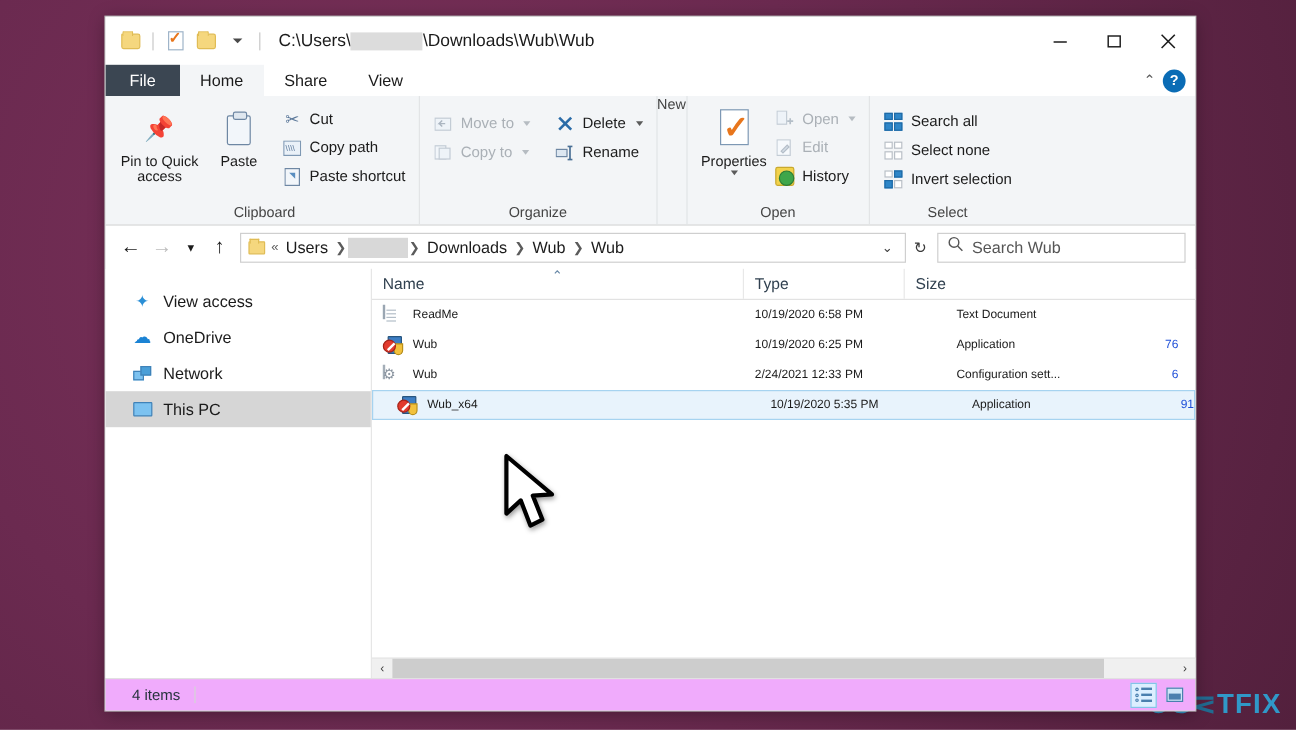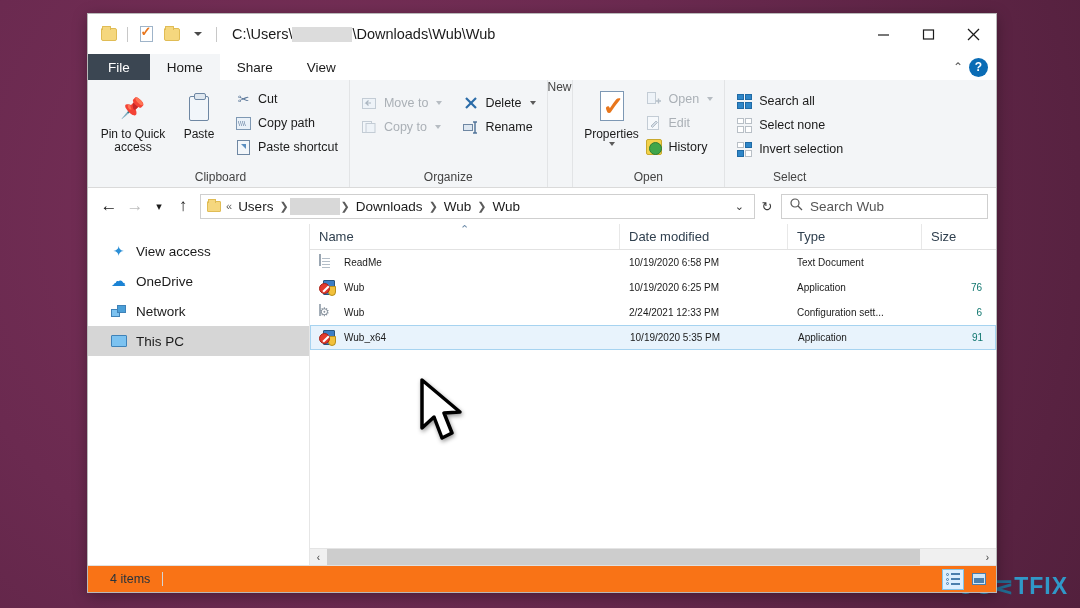--- a/index.html
+++ b/index.html
@@ -209,22 +209,22 @@
     color:#6a8aa8; font-size:11px;
   }
 
   .rows { flex:1; position:relative; }
   .row { height:25px; display:flex; align-items:center; font-size:10px; color:#1b1b1b; }
   .row.selected { background:#e8f3fc; border:1px solid #a6d3f0; }
   .cell { padding-left:9px; display:flex; align-items:center; gap:8px; overflow:hidden; white-space:nowrap; }
   .cell.name { width:310px; }
   .cell.date { width:168px; }
   .cell.type { width:134px; }
-  .cell.size { width:60px; justify-content:flex-end; padding-right:0; color:#0f766e; }
-  .row.selected .cell.name { padding-left:8px; }
+  .cell.size { width:60px; justify-content:flex-end; padding-right:0; color:#1d4ed8; }
+  .row.selected .cell.name { padding-left:8px;margin-left:12px; }
 
   
   .fi { width:17px;height:18px;flex:0 0 17px;position:relative;}
   .fi-txt { width:14px;height:17px;background:#fff;border:1px solid #9aa6b2; }
   .fi-txt:after{
     content:""; position:absolute; left:3px; top:4px; width:8px; height:1px;
     background:#b4bec8; box-shadow:0 3px 0 #b4bec8, 0 6px 0 #b4bec8, 0 9px 0 #b4bec8;
   }
   .fi-app .base { position:absolute;left:4px;top:1px;width:12px;height:15px;background:#3d7ec4;border:1px solid #27557f;border-radius:1px;}
   .fi-app .shield{position:absolute;left:9px;top:7px;width:8px;height:10px;background:#f2c13c;border:1px solid #b98f1a;border-radius:0 0 4px 4px;}
@@ -239,21 +239,21 @@
   .hscroll {
     height:17px; flex:0 0 17px; background:#f0f0f0; display:flex; align-items:stretch;
     border-top:1px solid #e4e4e4;
   }
   .hs-arrow { width:17px; display:flex; align-items:center; justify-content:center; font-size:10px; color:#3a3a3a; background:#f0f0f0;}
   .hs-track { flex:1; position:relative; background:#f0f0f0; }
   .hs-thumb { position:absolute; left:0; top:0; bottom:0; width:91%; background:#cdcdcd; }
 
   
   .statusbar {
-    flex:0 0 27px; background:#f97316; border-top:1px solid #e1e1e1;
+    flex:0 0 27px; background:#f0abfc; border-top:1px solid #e1e1e1;
     display:flex; align-items:center; padding:0 6px; font-size:12.5px; color:#27333d;
   }
   .sb-count { padding-left:16px; }
   .sb-sep { width:1px; height:14px; background:#d4d4d4; margin-left:12px; }
   .sb-views { margin-left:auto; display:flex; gap:4px; align-items:center; }
   .vbtn { width:22px;height:21px;display:flex;align-items:center;justify-content:center;}
   .vbtn.active { border:1px solid #83c4e8; background:#dcefff; }
   .v-details { width:14px;height:12px; display:flex; gap:2px; }
   .v-details .dots { display:flex; flex-direction:column; justify-content:space-between; }
   .v-details .dots i { width:3px;height:3px;border:1px solid #4a7fae; border-radius:50%; }
@@ -581,23 +581,20 @@
           <span>This PC</span>
         </div>
       </div>
 
       <div class="filepane">
         <div class="colhead">
           <div class="ch name">
             <span class="sortcaret">⌃</span>
             <span>Name</span>
           </div>
-          <div class="ch date">
-            <span>Date modified</span>
-          </div>
           <div class="ch type">
             <span>Type</span>
           </div>
           <div class="ch size">
             <span>Size</span>
           </div>
         </div>
 
         <div class="rows">
           <div class="row">

